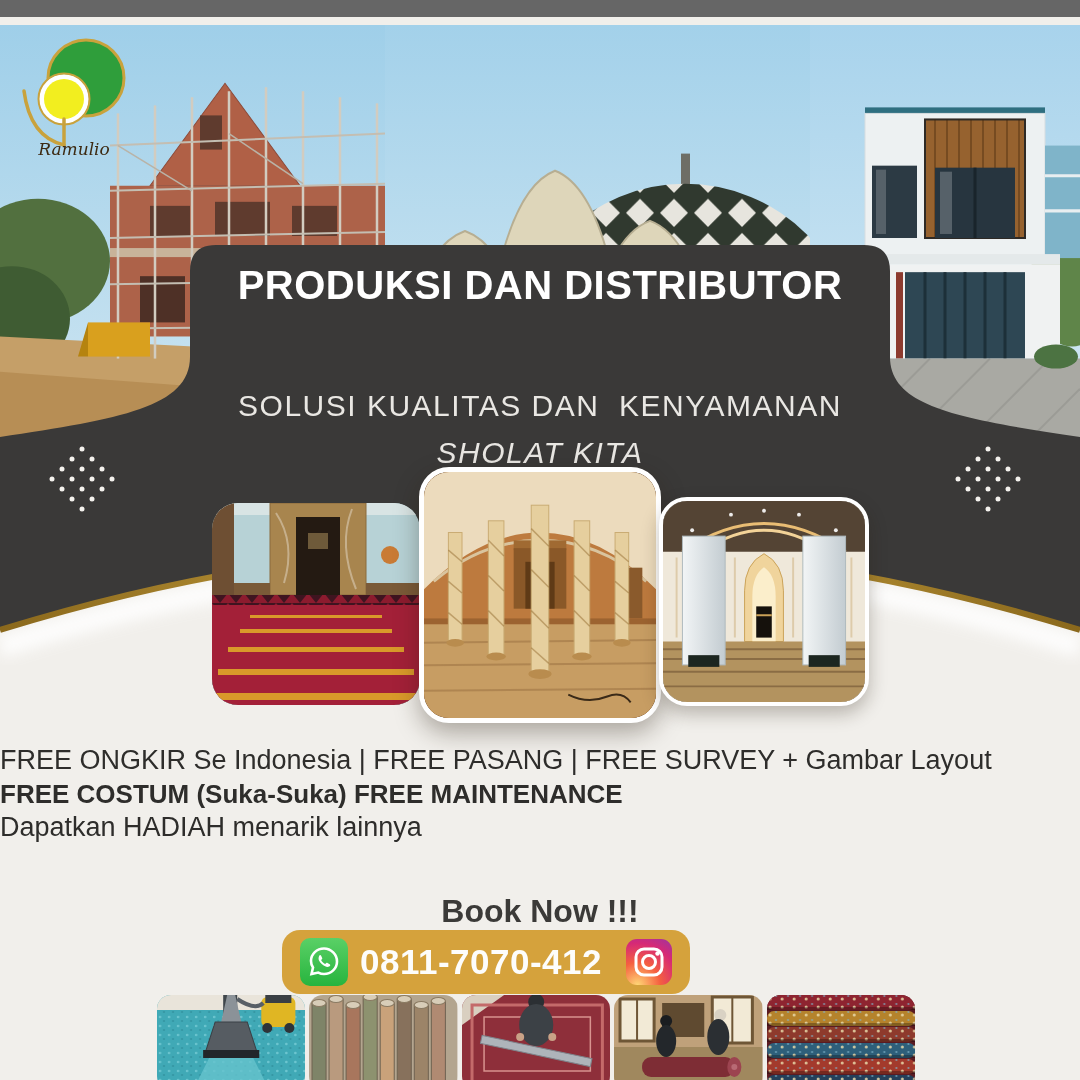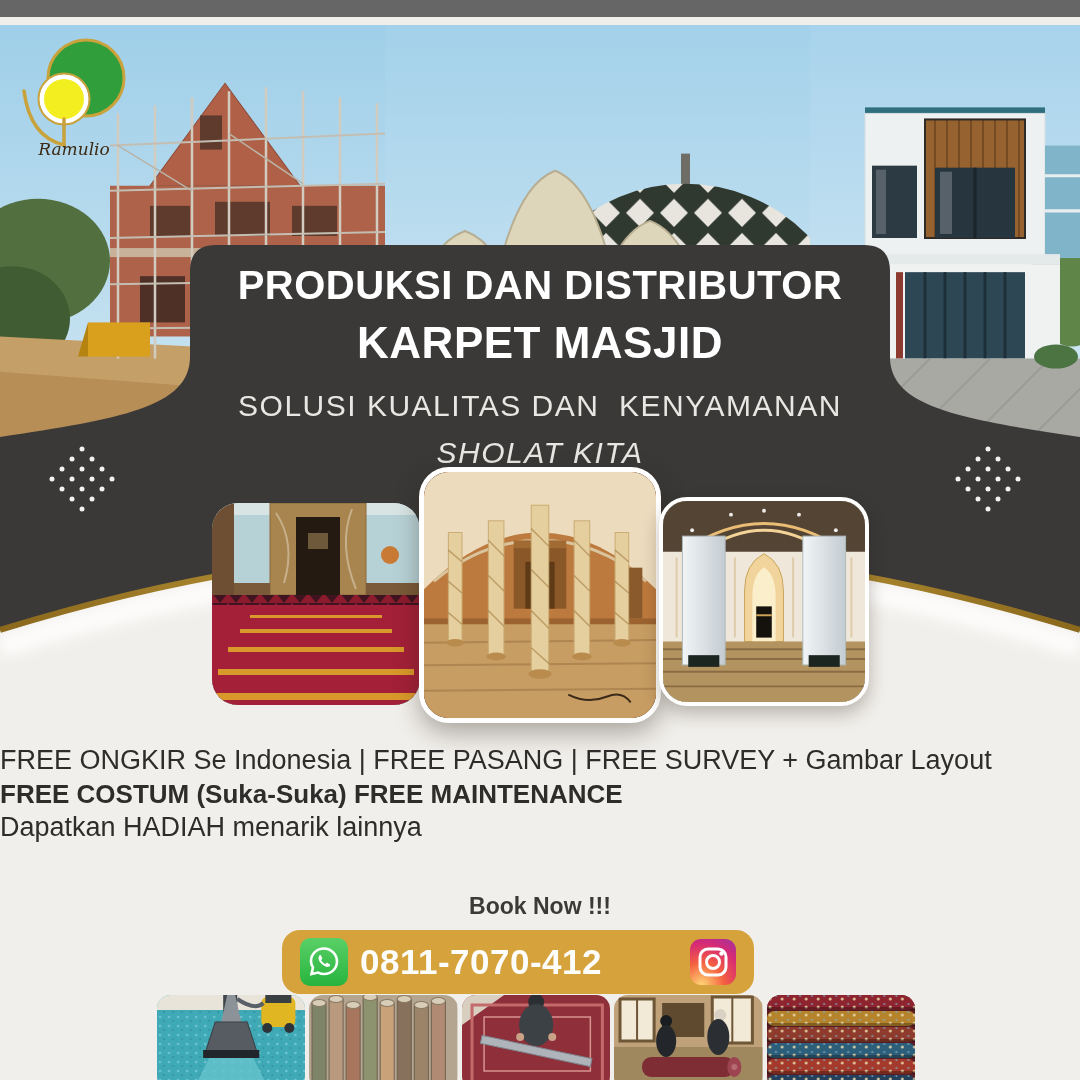--- a/index.html
+++ b/index.html
@@ -35,24 +35,24 @@
   .card-mid{left:419px;top:450px;width:242px;height:256px;border-radius:30px;border:5px solid #fff;
             box-shadow:0 10px 24px rgba(40,30,15,.35);}
   .card-right{left:659px;top:480px;width:210px;height:209px;border-radius:28px;border:4px solid #fff;
             box-shadow:0 8px 18px rgba(40,30,15,.28);}
   
   .offer{left:0;width:1080px;text-align:left;color:#2e2d2b;z-index:4;}
   .offer1{top:728px;font-size:27px;}
   .offer2{top:762px;font-size:26px;font-weight:bold;}
   .offer3{top:795px;font-size:27px;}
   .offer-note{top:830px;font-size:20px;font-weight:bold;}
-  .cta-head{top:876px;left:0;width:1080px;text-align:center;font-size:23px;font-weight:bold;
+  .cta-head{top:876px;left:0;width:1080px;text-align:center;font-size:32px;font-weight:bold;
             color:#3b3a38;z-index:4;}
   
-  .pill{left:282px;top:913px;width:472px;height:64px;border-radius:18px;
+  .pill{left:282px;top:913px;width:408px;height:64px;border-radius:18px;
         background:var(--pill-gold,#d5a23c);z-index:5;display:flex;align-items:center;
         justify-content:space-between;padding:0 18px;box-sizing:border-box;}
   .contact{display:flex;align-items:center;gap:12px;}
   .contact .label{font-size:35px;font-weight:bold;color:#fdfdfb;letter-spacing:.5px;}
   
   .strip{left:157px;top:978px;width:758px;height:95px;display:flex;gap:4px;z-index:2;}
   .tile{flex:1;border-radius:14px;overflow:hidden;}
   .tile svg{display:block;width:100%;height:100%;}
 </style>
 </head>
@@ -267,21 +267,20 @@
       <circle cx="15" cy="45" r="2.5"></circle>
         <circle cx="35" cy="45" r="2.5"></circle>
         <circle cx="55" cy="45" r="2.5"></circle>
       <circle cx="25" cy="55" r="2.5"></circle>
         <circle cx="45" cy="55" r="2.5"></circle>
       <circle cx="35" cy="65" r="2.5"></circle>
     </g>
   </svg>
 
   <div class="abs hero-line title1">PRODUKSI DAN DISTRIBUTOR</div>
-  <div class="abs hero-line title2">KARPET MASJID</div>
   <div class="abs hero-line sub1">SOLUSI KUALITAS DAN  KENYAMANAN</div>
   <div class="abs hero-line sub2">SHOLAT KITA</div>
 
   <div class="abs card card-left">
     <svg viewBox="0 0 208 202" preserveAspectRatio="none">
       <defs>
           <pattern id="c1-zig" width="16" height="10" patternUnits="userSpaceOnUse">
         <rect width="16" height="10" fill="#8c1b2e"></rect>
             <polygon points="0,0 8,10 16,0" fill="#3f1420"></polygon>
       </pattern>

